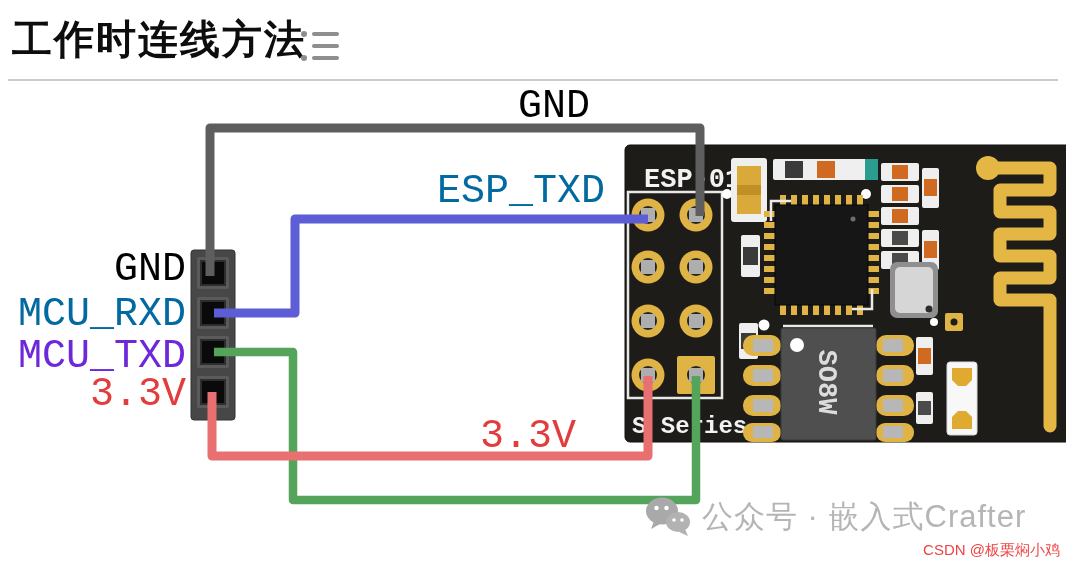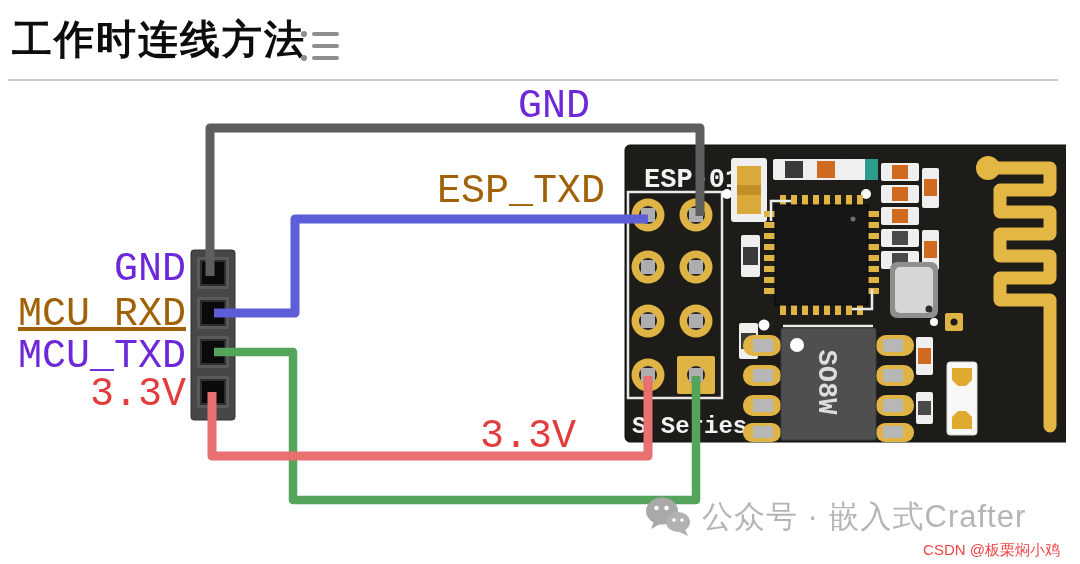--- a/index.html
+++ b/index.html
@@ -9,21 +9,21 @@
               color:#0d0d0d;letter-spacing:2px;}
   .toc-icon{position:absolute;left:301px;top:31px;width:40px;height:32px;}
   .toc-icon .row{position:absolute;left:11px;height:4px;width:27px;background:#8e8e8e;border-radius:2px;}
   .toc-icon .row.r1{top:1px;} .toc-icon .row.r2{top:13px;left:11px;width:27px;} .toc-icon .row.r3{top:25px;}
   .toc-icon .dot{position:absolute;left:0;width:6px;height:6px;background:#8e8e8e;border-radius:50%;}
   .toc-icon .dot.d1{top:0px;} .toc-icon .dot.d3{top:24px;}
   .divider{position:absolute;left:8px;right:8px;top:79px;height:2px;background:#cbcbcb;}
   .diagram{position:absolute;left:0;top:0;width:1080px;height:564px;}
   .wire-label{position:absolute;font-family:"Liberation Mono","DejaVu Sans Mono",monospace;
               font-size:40px;line-height:40px;white-space:pre;}
-  .lbl-dark{color:#6d28d9;} .lbl-blue{color:#a16207;} .lbl-green{color:#6d28d9;} .lbl-red{color:#e23c3c;}
+  .lbl-dark{color:#000000;} .lbl-blue{color:#0369a1;} .lbl-green{color:#6d28d9;} .lbl-red{color:#e23c3c;}
   .ralign{left:0;width:186px;text-align:right;}
   .wm{position:absolute;left:644px;top:496px;display:flex;align-items:center;gap:10px;}
   .wm-text{color:#b5b5b5;font-size:31px;letter-spacing:1px;}
   .csdn{position:absolute;right:6px;top:541px;font-size:15px;color:#ef4444;}
 </style>
 </head>
 <body>
 
 <div class="stage">
 
@@ -244,21 +244,21 @@
 
     <polyline points="214,352 293,352 293,500 696,500 696,376" fill="none" stroke="#54a45b" stroke-width="8.5" stroke-linejoin="round"></polyline>
     <polyline points="212,392 212,456 648,456 648,376" fill="none" stroke="#e87070" stroke-width="9" stroke-linejoin="round"></polyline>
     <polyline points="214,313 295,313 295,219 648,219" fill="none" stroke="#5d5dd8" stroke-width="9" stroke-linejoin="round"></polyline>
     <polyline points="210,276 210,128 700,128 700,216" fill="none" stroke="#5e5e5e" stroke-width="9" stroke-linejoin="round"></polyline>
   </svg>
 
   <div class="wire-label lbl-dark" style="left:518px;top:87px;">GND</div>
   <div class="wire-label lbl-blue" style="left:437px;top:172px;">ESP_TXD</div>
   <div class="wire-label lbl-dark ralign" style="top:250px;">GND</div>
-  <div class="wire-label lbl-blue ralign" style="top:295px;text-decoration:underline;">MCU_RXD</div>
+  <div class="wire-label lbl-blue ralign" style="top:295px;">MCU_RXD</div>
   <div class="wire-label lbl-green ralign" style="top:337px;">MCU_TXD</div>
   <div class="wire-label lbl-red ralign" style="top:375px;">3.3V</div>
   <div class="wire-label lbl-red" style="left:480px;top:417px;">3.3V</div>
 
   <div class="wm">
     <svg width="48" height="42" viewBox="0 0 48 42">
       <ellipse cx="18" cy="15" rx="16" ry="13.5" fill="#a9a9a9"></ellipse>
       <path d="M 10 25 l -3 8 l 9 -5 z" fill="#a9a9a9"></path>
       <circle cx="12.5" cy="12" r="2.2" fill="#ffffff"></circle>
       <circle cx="22.5" cy="12" r="2.2" fill="#ffffff"></circle>

